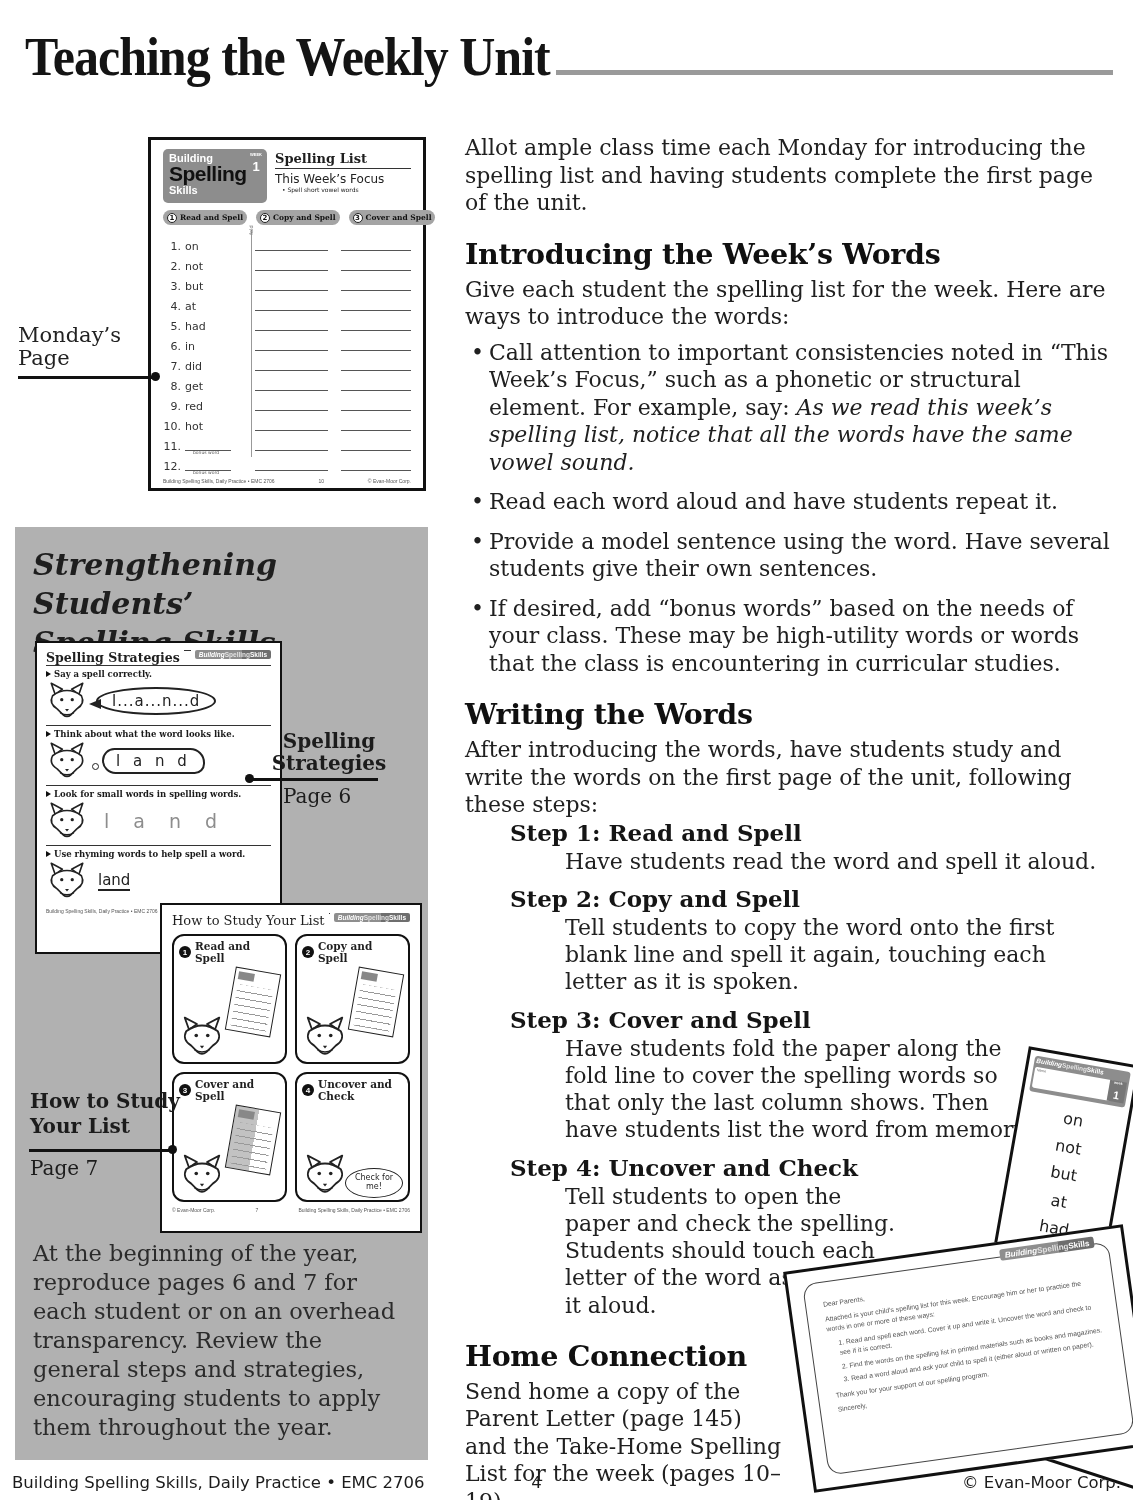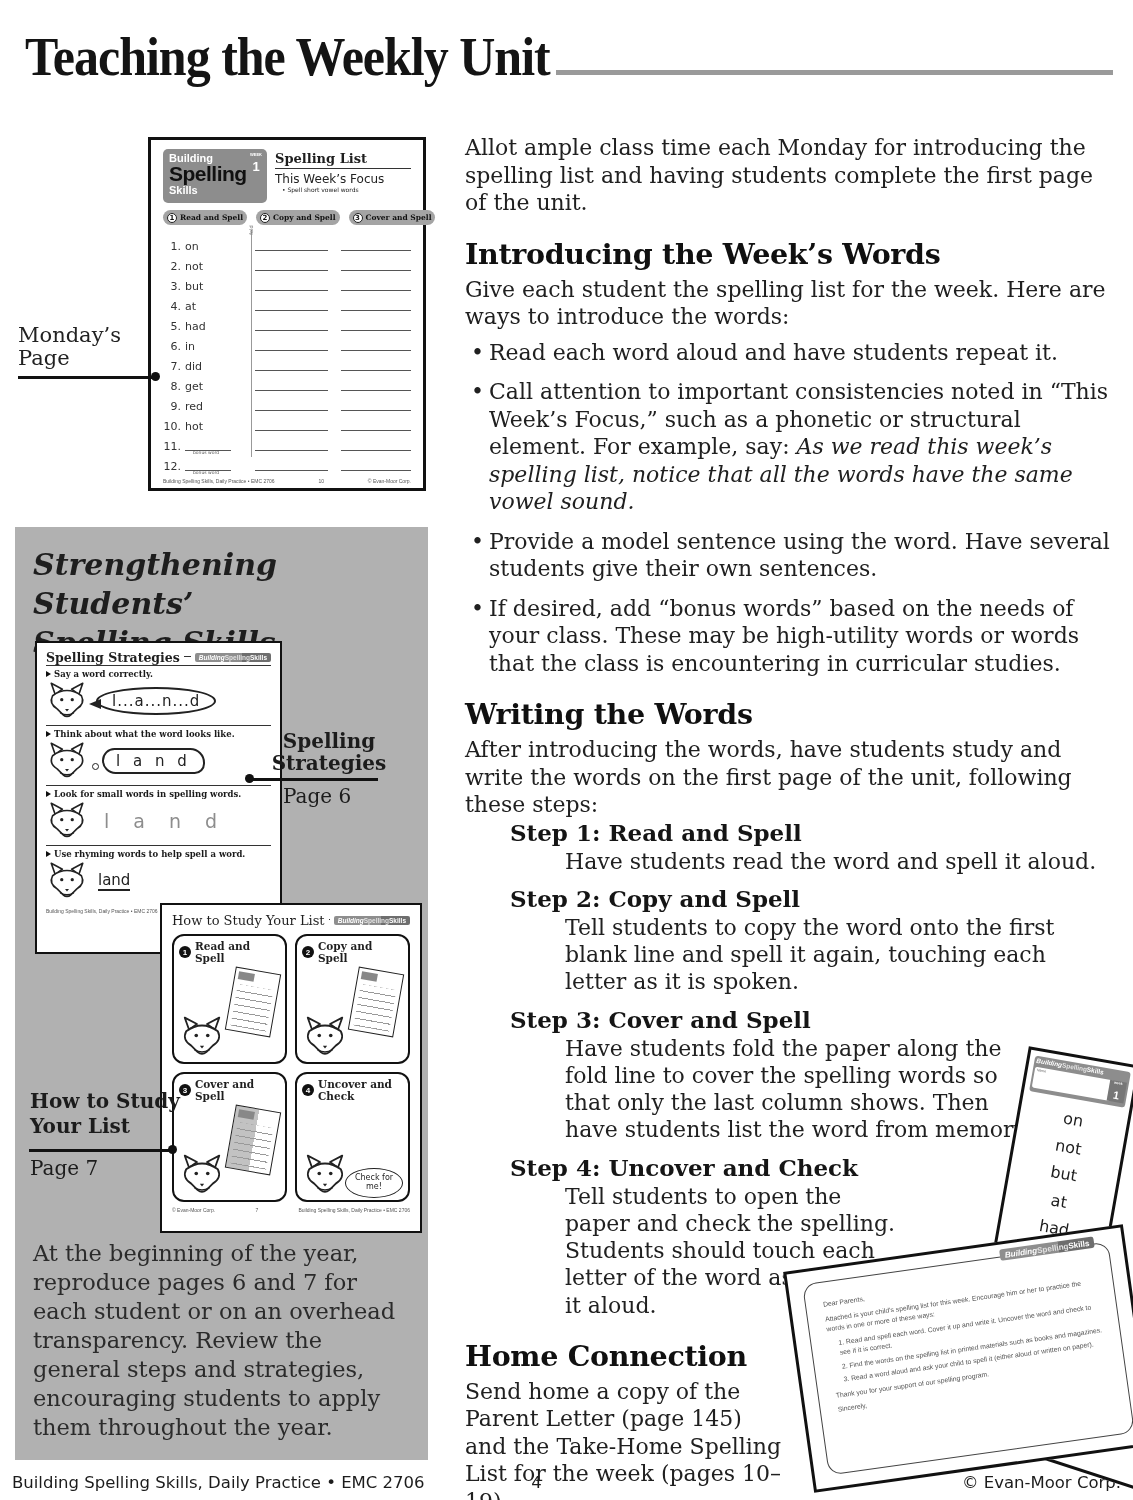--- a/index.html
+++ b/index.html
@@ -58,21 +58,21 @@
   
   .monday-callout { position:absolute; left:18px; top:324px; font-size:21px; line-height:1.1; color:#222; }
   .cline { position:absolute; background:#111; height:2.5px; }
   .cdot { position:absolute; width:9px; height:9px; background:#111; border-radius:50%; }
 
   
   .gray-panel { position:absolute; left:15px; top:527px; width:413px; height:933px; background:#b1b1b1; }
   .panel-title { position:absolute; left:18px; top:18px; font-style:italic; font-size:30px; line-height:1.3; color:#1e1e1e; }
 
   .ws-strat { left:20px; top:114px; width:247px; height:313px; border-width:2px; padding:7px 9px 4px; z-index:1; }
-  .strat-head { display:flex; align-items:center; }
+  .strat-head { display:flex; align-items:flex-start; }
   .strat-title { font-weight:bold; font-size:12.5px; white-space:nowrap; }
   .hline { flex:1; border-bottom:1px solid #333; margin:0 4px 3px; }
   .strat-row { border-top:1px solid #333; padding:3px 0 2px; }
   .strat-row:first-of-type { border-top:none; }
   .caption { font-size:8.5px; font-weight:bold; color:#1a1a1a; display:flex; align-items:center; gap:3px; }
   .tri { width:0; height:0; border-left:5px solid #111; border-top:3.5px solid transparent; border-bottom:3.5px solid transparent; }
   .strat-body { display:flex; align-items:center; height:44px; }
   .fox { width:42px; height:42px; flex:none; }
   .bubble { border:2.5px solid #222; border-radius:50%; padding:3px 14px; font-size:15px; letter-spacing:1px; position:relative; margin-left:8px; font-family:"DejaVu Sans",sans-serif; color:#222; }
   .bubble::before { content:""; position:absolute; left:-9px; bottom:4px; width:0; height:0;
@@ -330,21 +330,21 @@
         <span class="hline"></span>
         <span class="logo-pill">
             <span class="w1">Building</span>
             <span class="w2">Spelling</span>
             <span class="w3">Skills</span>
           </span>
       </div>
       <div class="strat-row">
         <div class="caption">
             <span class="tri"></span>
-            <span>Say a word correctly.</span>
+            <span>Say a spell correctly.</span>
           </div>
         <div class="strat-body">
             <span class="fox"><svg viewBox="0 0 64 64" width="100%" height="100%">
                 <g fill="#fff" stroke="#222" stroke-width="2.5" stroke-linejoin="round">
                   <path d="M14 22 L8 5 L25 14 Z"></path>
                   <path d="M50 22 L56 5 L39 14 Z"></path>
                   <path d="M10 24 Q32 8 54 24 Q60 36 47 44 L38 53 Q32 58 26 53 L17 44 Q4 36 10 24 Z"></path>
                 </g>
                 <circle cx="24" cy="30" r="2.5" fill="#222"></circle>
                 <circle cx="40" cy="30" r="2.5" fill="#222"></circle>
@@ -537,22 +537,22 @@
 
     <p class="panel-par">At the beginning of the year, reproduce pages 6 and 7 for each student or on an overhead transparency. Review the general steps and strategies, encouraging students to apply them throughout the year.</p>
   </aside>
 
   <main class="main-col">
     <p class="body-p">Allot ample class time each Monday for introducing the spelling list and having students complete the first page of the unit.</p>
 
     <h2 class="h2">Introducing the Week’s Words</h2>
     <p class="body-p lead">Give each student the spelling list for the week. Here are ways to introduce the words:</p>
     <ul class="bullets">
+      <li><span>Call attention to important consistencies noted in “This Week’s Focus,” such as a phonetic or structural element. For example, say: </span><em>As we read this week’s spelling list, notice that all the words have the same vowel sound.</em></li>
       <li><span>Read each word aloud and have students repeat it.</span><em></em></li>
-      <li><span>Call attention to important consistencies noted in “This Week’s Focus,” such as a phonetic or structural element. For example, say: </span><em>As we read this week’s spelling list, notice that all the words have the same vowel sound.</em></li>
       <li><span>Provide a model sentence using the word. Have several students give their own sentences.</span><em></em></li>
       <li><span>If desired, add “bonus words” based on the needs of your class. These may be high-utility words or words that the class is encountering in curricular studies.</span><em></em></li>
     </ul>
 
     <h2 class="h2">Writing the Words</h2>
     <p class="body-p lead">After introducing the words, have students study and write the words on the first page of the unit, following these steps:</p>
     <div class="steps">
       <div class="step">
         <div class="step-head"><span>Step 1:</span> <span>Read and Spell</span></div>
         <p class="step-desc">Have students read the word and spell it aloud.</p>

